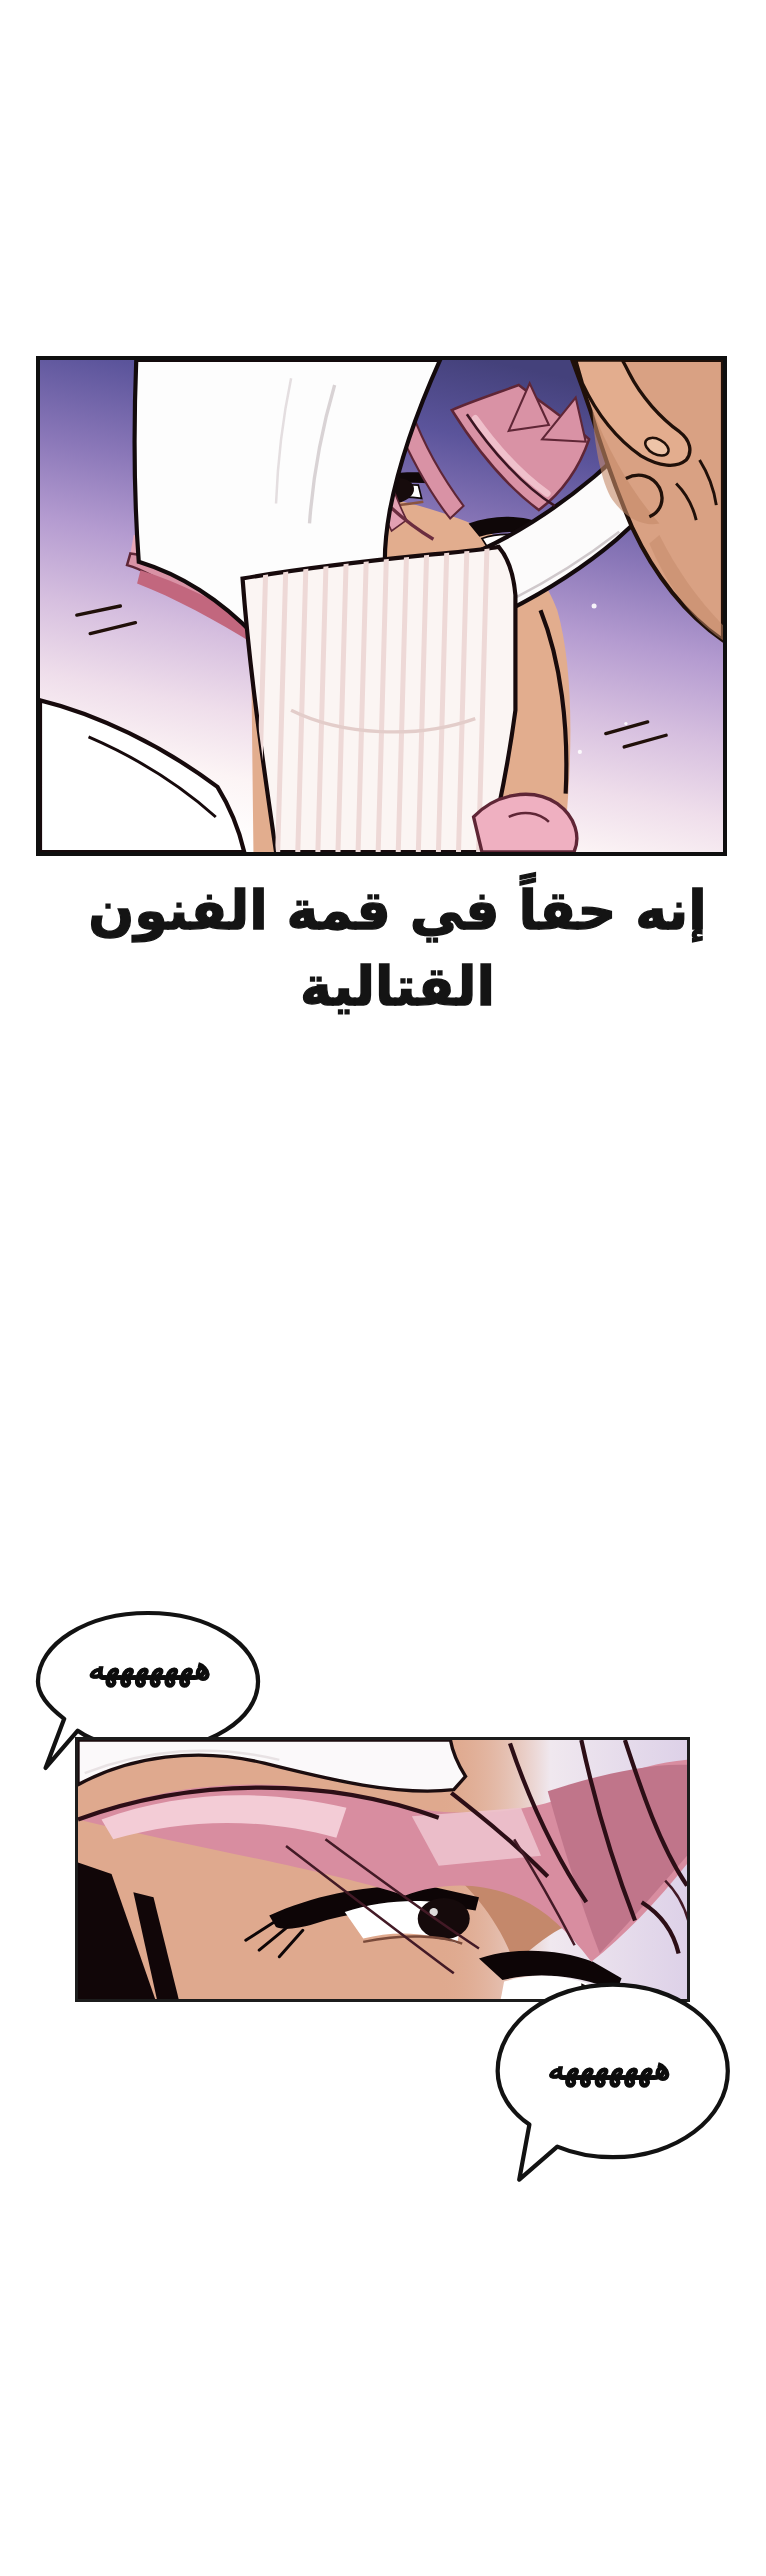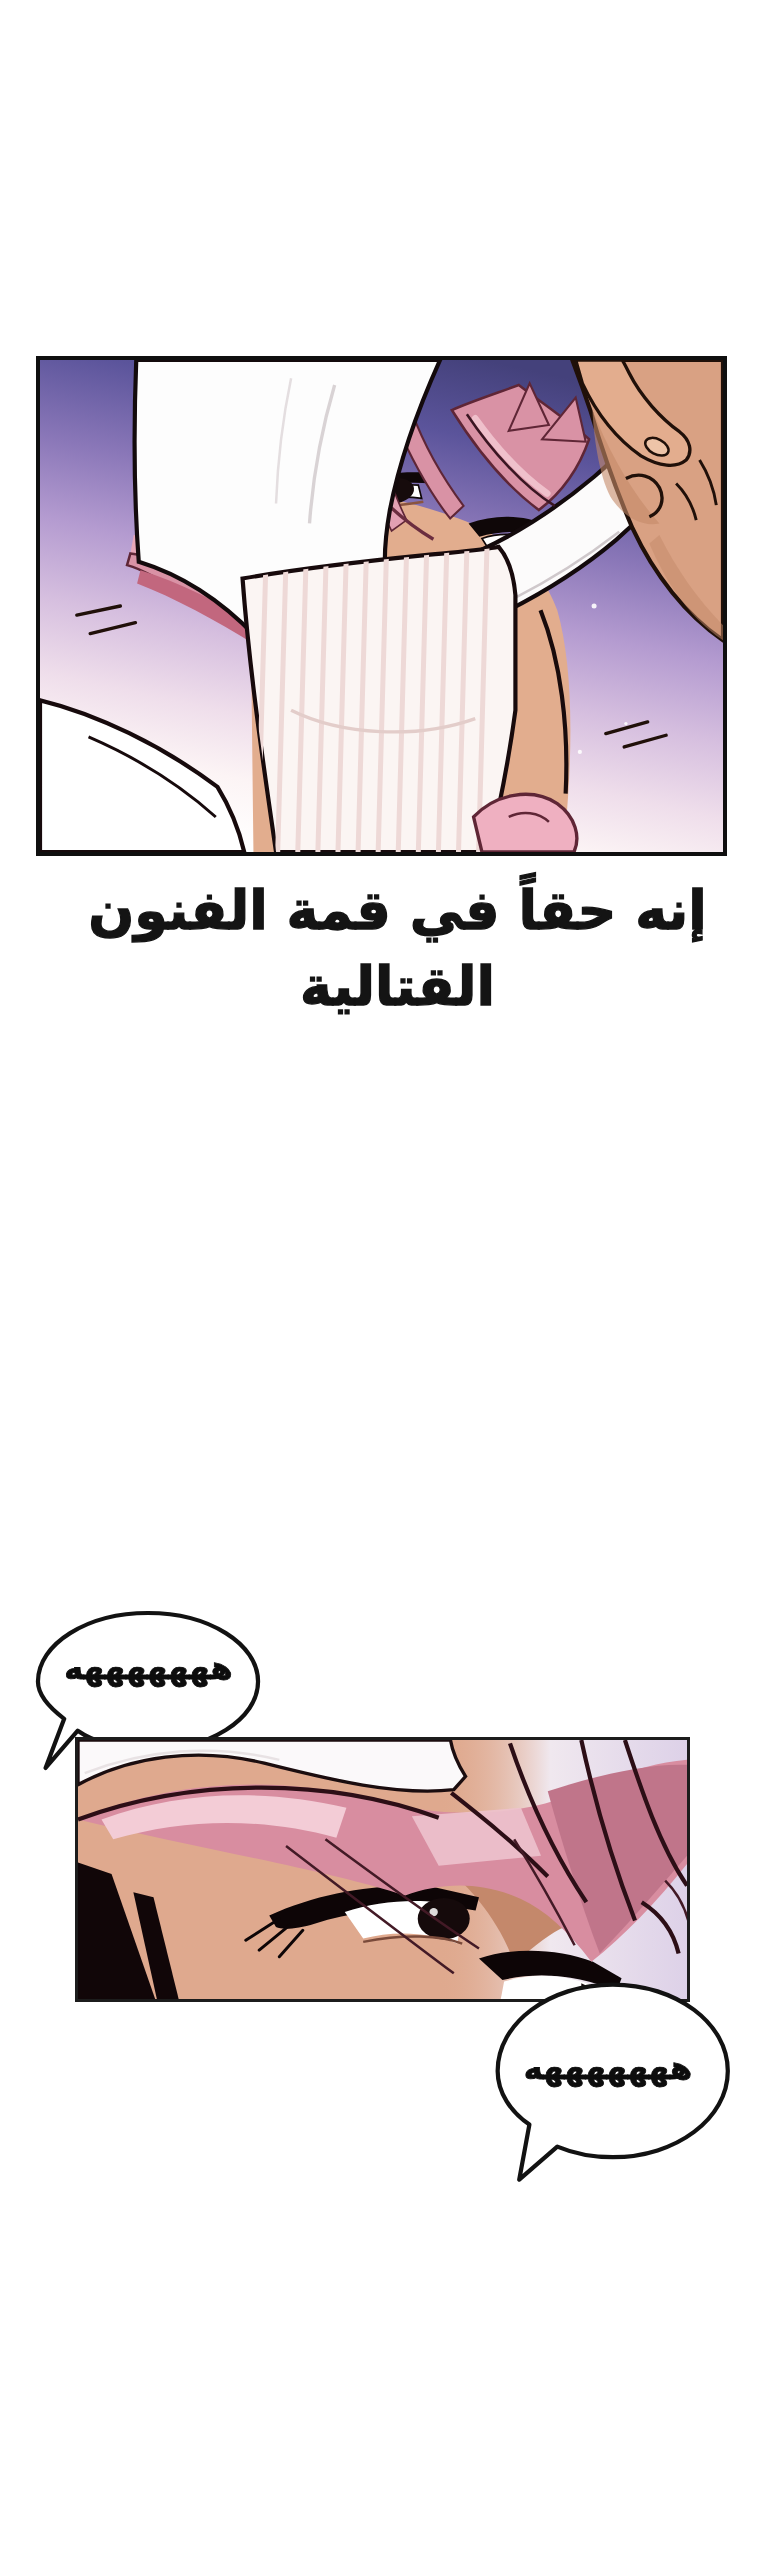--- a/index.html
+++ b/index.html
@@ -5,21 +5,21 @@
   html,body{margin:0;padding:0;background:#ffffff;}
   .page{position:relative;width:767px;height:2576px;background:#ffffff;overflow:hidden;
         font-family:"DejaVu Sans",sans-serif;padding-left:28px;}
   .panel{position:absolute;box-sizing:border-box;background:#fff;}
   .panel svg{display:block;width:100%;height:100%;}
   .panel1{left:36px;top:356px;width:691px;height:500px;border:4.2px solid #0f0f0f;}
   .panel2{left:75px;top:1737px;width:615px;height:265px;border:3.4px solid #1c1c1c;}
   .caption{position:absolute;left:0;top:873px;width:100%;margin:0;text-align:center;
            font-weight:bold;font-size:54px;line-height:1.4;color:#141414;
            -webkit-text-stroke:1.3px #141414;letter-spacing:-0.8px;}
-  .bubble{position:absolute;}
+  .bubble{position:absolute;font-style:italic;}
   .bubble svg{position:absolute;left:0;top:0;width:100%;height:100%;}
   .bubble-text{position:absolute;font-weight:bold;color:#0d0d0d;white-space:nowrap;
                -webkit-text-stroke:0.8px #0d0d0d;}
   .bubble1{left:25.4px;top:1602px;width:246px;height:182px;}
   .bubble1 .bubble-text{left:0;right:0;top:47px;text-align:center;font-size:32px;}
   .bubble2{left:487px;top:1974px;width:254px;height:220px;}
   .bubble2 .bubble-text{left:0;right:12px;top:75px;text-align:center;font-size:32px;}
 </style>
 </head>
 <body>

